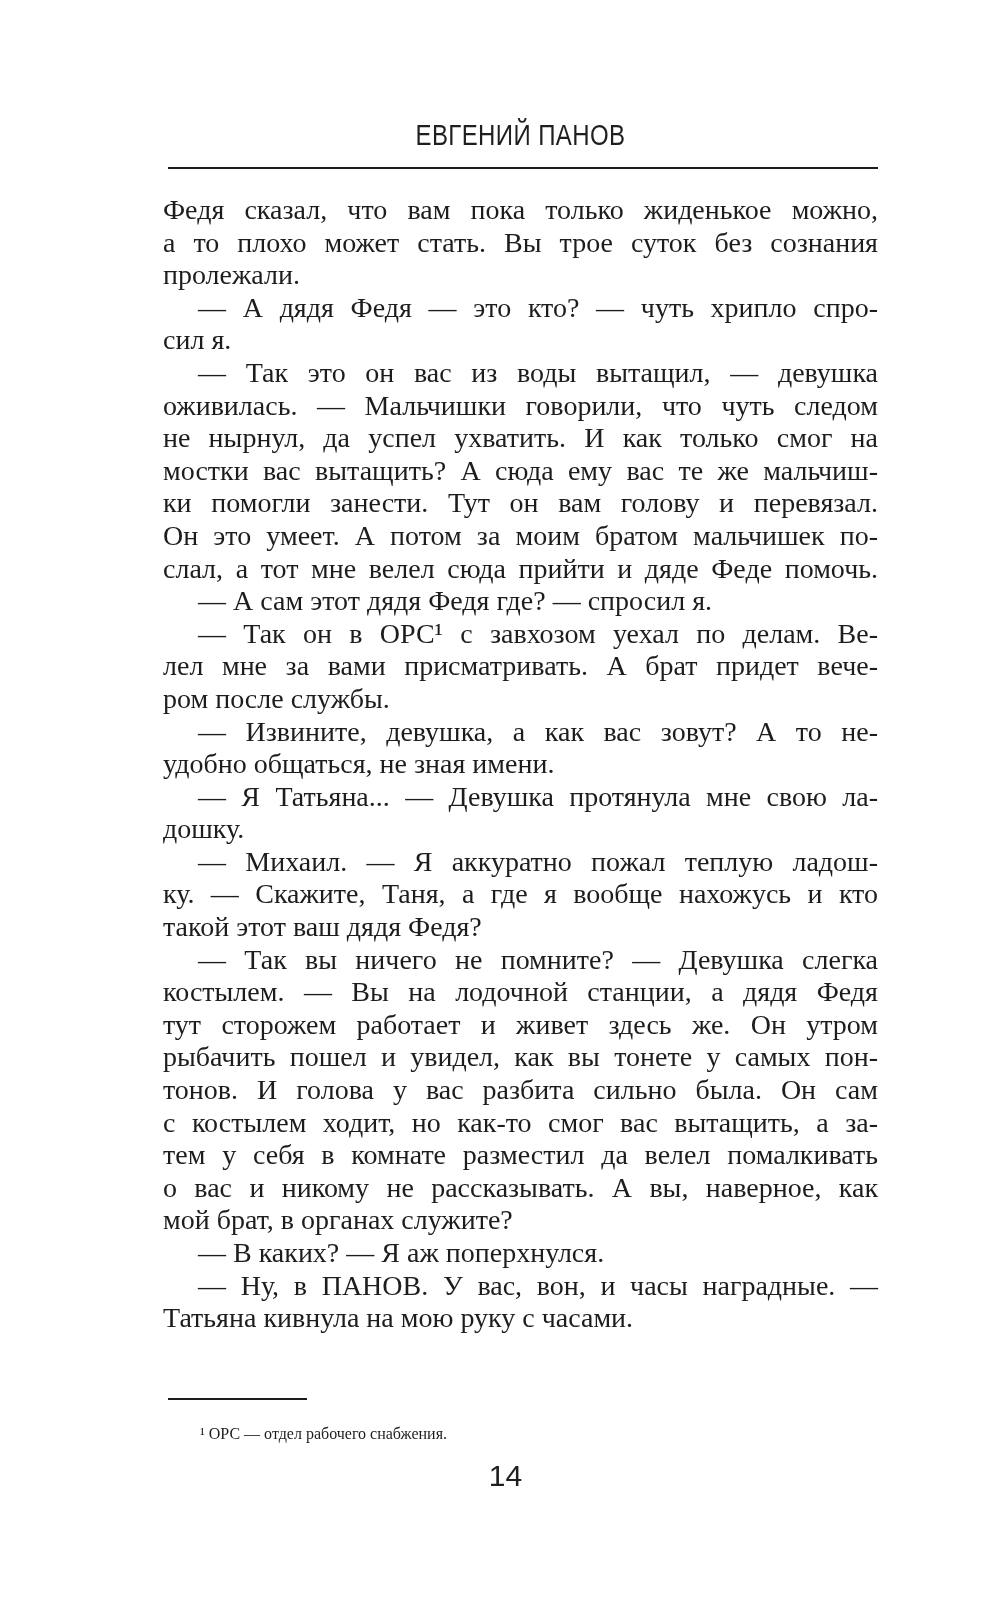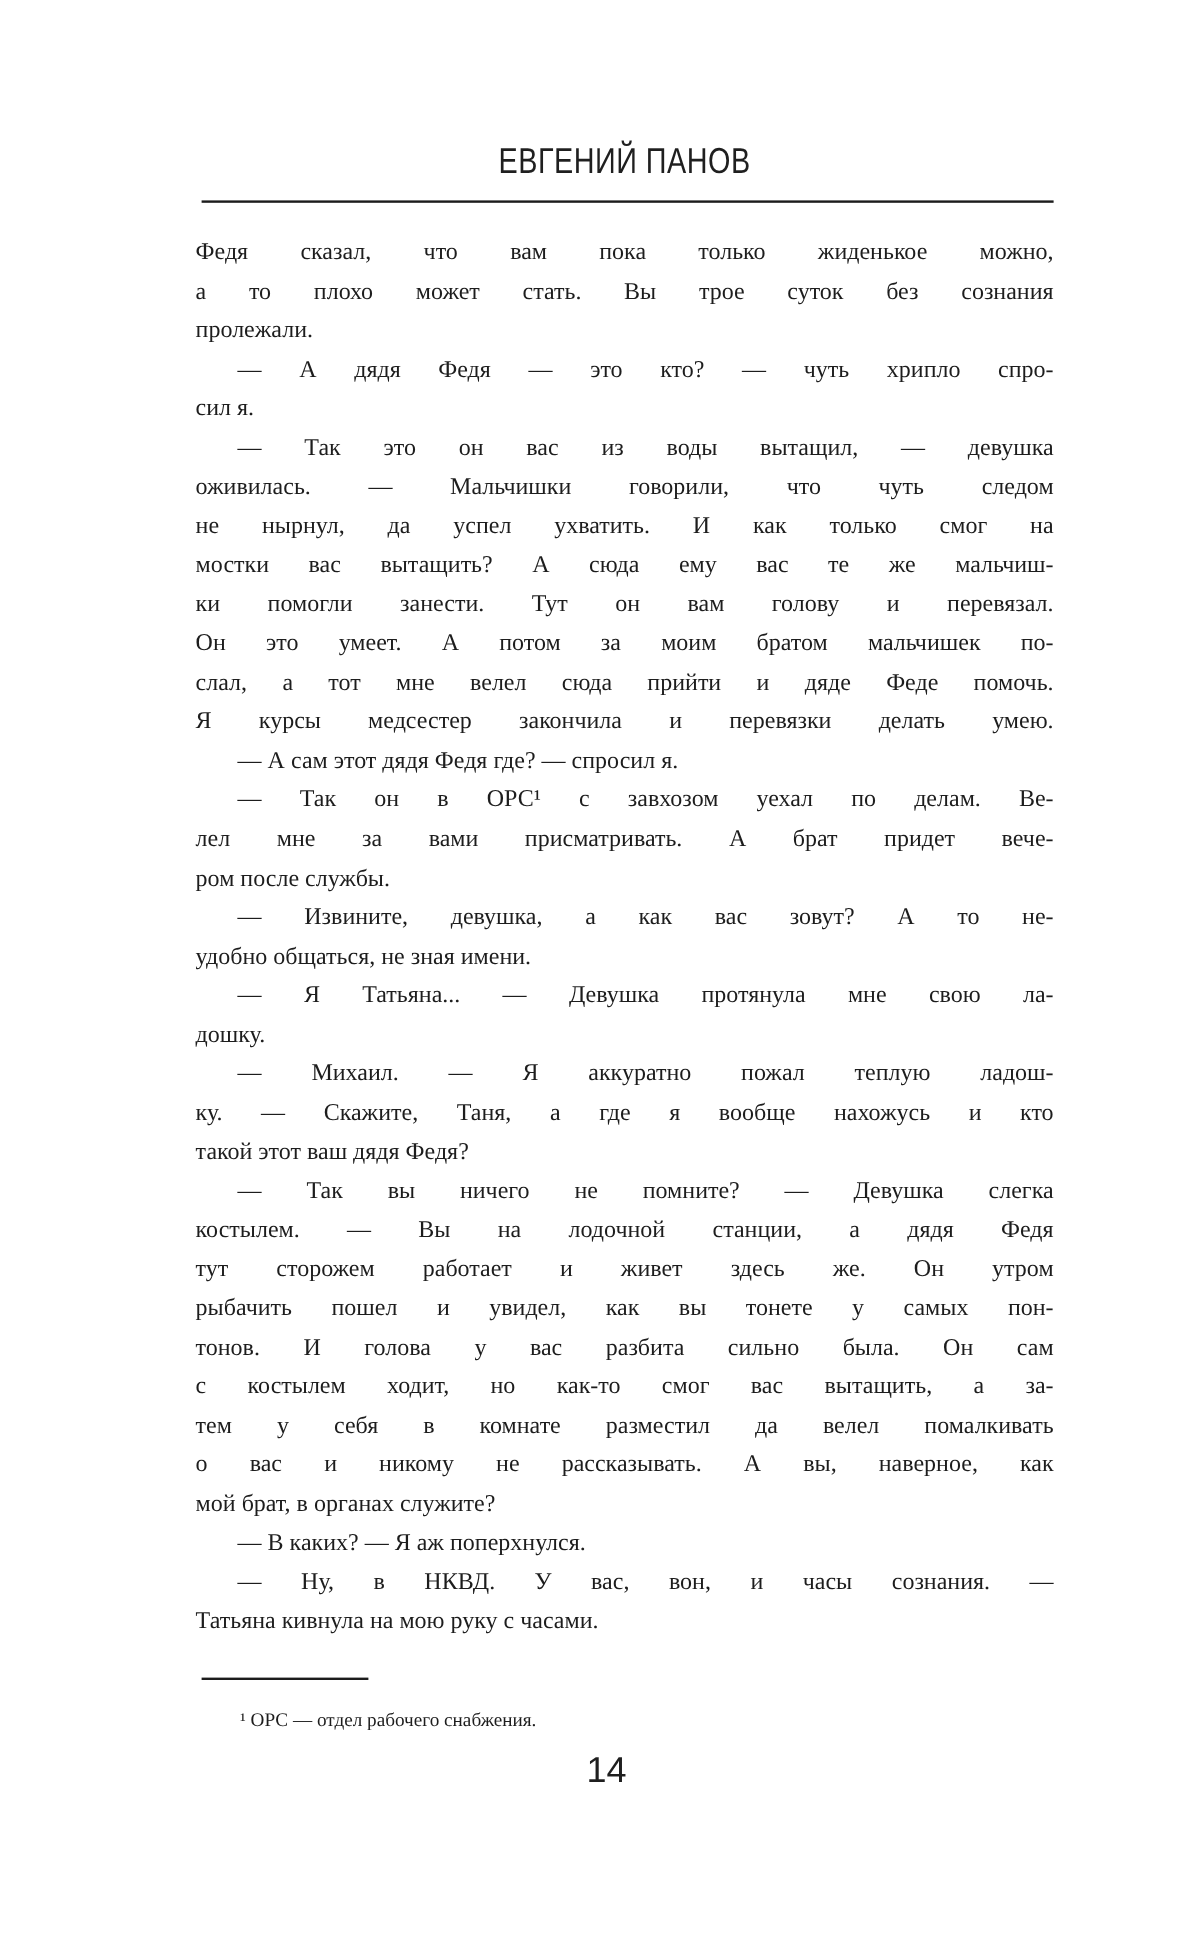--- a/index.html
+++ b/index.html
@@ -36,21 +36,21 @@
     width: 710px;
     height: 2px;
     background: #1c1c1c;
   }
 
   .body-text {
     position: absolute;
     left: 163px;
     top: 194px;
     width: 715px;
-    font-size: 20px;
+    font-size: 28px;
     line-height: 32.6px;
   }
 
   .ln { width: 715px; }
   .j  { text-align: justify; text-align-last: justify; text-justify: inter-word; }
   .l  { text-align: right; text-align-last: left; }
   .i  { text-indent: 35px; }
 
   .footnote-rule {
     position: absolute;
@@ -97,21 +97,20 @@
   <div class="ln l">пролежали.</div>
   <div class="ln j i">— А дядя Федя — это кто? — чуть хрипло спро-</div>
   <div class="ln l">сил я.</div>
   <div class="ln j i">— Так это он вас из воды вытащил, — девушка</div>
   <div class="ln j">оживилась. — Мальчишки говорили, что чуть следом</div>
   <div class="ln j">не нырнул, да успел ухватить. И как только смог на</div>
   <div class="ln j">мостки вас вытащить? А сюда ему вас те же мальчиш-</div>
   <div class="ln j">ки помогли занести. Тут он вам голову и перевязал.</div>
   <div class="ln j">Он это умеет. А потом за моим братом мальчишек по-</div>
   <div class="ln j">слал, а тот мне велел сюда прийти и дяде Феде помочь.</div>
-  <div class="ln j">Я курсы медсестер закончила и перевязки делать умею.</div>
   <div class="ln l i">— А сам этот дядя Федя где? — спросил я.</div>
   <div class="ln j i">— Так он в ОРС¹ с завхозом уехал по делам. Ве-</div>
   <div class="ln j">лел мне за вами присматривать. А брат придет вече-</div>
   <div class="ln l">ром после службы.</div>
   <div class="ln j i">— Извините, девушка, а как вас зовут? А то не-</div>
   <div class="ln l">удобно общаться, не зная имени.</div>
   <div class="ln j i">— Я Татьяна... — Девушка протянула мне свою ла-</div>
   <div class="ln l">дошку.</div>
   <div class="ln j i">— Михаил. — Я аккуратно пожал теплую ладош-</div>
   <div class="ln j">ку. — Скажите, Таня, а где я вообще нахожусь и кто</div>
@@ -119,21 +118,21 @@
   <div class="ln j i">— Так вы ничего не помните? — Девушка слегка</div>
   <div class="ln j">костылем. — Вы на лодочной станции, а дядя Федя</div>
   <div class="ln j">тут сторожем работает и живет здесь же. Он утром</div>
   <div class="ln j">рыбачить пошел и увидел, как вы тонете у самых пон-</div>
   <div class="ln j">тонов. И голова у вас разбита сильно была. Он сам</div>
   <div class="ln j">с костылем ходит, но как-то смог вас вытащить, а за-</div>
   <div class="ln j">тем у себя в комнате разместил да велел помалкивать</div>
   <div class="ln j">о вас и никому не рассказывать. А вы, наверное, как</div>
   <div class="ln l">мой брат, в органах служите?</div>
   <div class="ln l i">— В каких? — Я аж поперхнулся.</div>
-  <div class="ln j i">— Ну, в НКВД. У вас, вон, и часы сознания. —</div>
+  <div class="ln j i">— Ну, в ПАНОВ. У вас, вон, и часы наградные. —</div>
   <div class="ln l">Татьяна кивнула на мою руку с часами.</div>
 </main>
 
 <div class="footnote-rule"></div>
 
 <div class="footnote">¹ ОРС — отдел рабочего снабжения.</div>
 
 <div class="page-number">14</div>
 
 </body></html>

